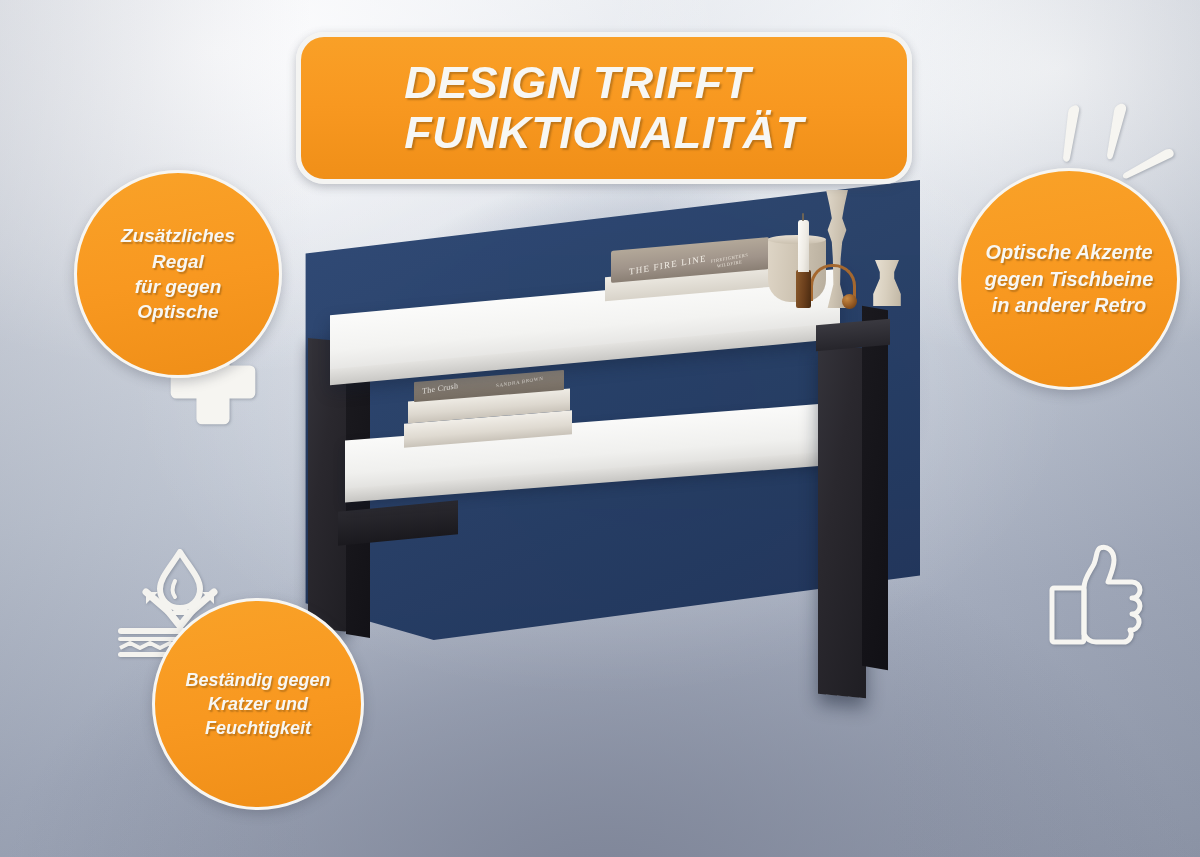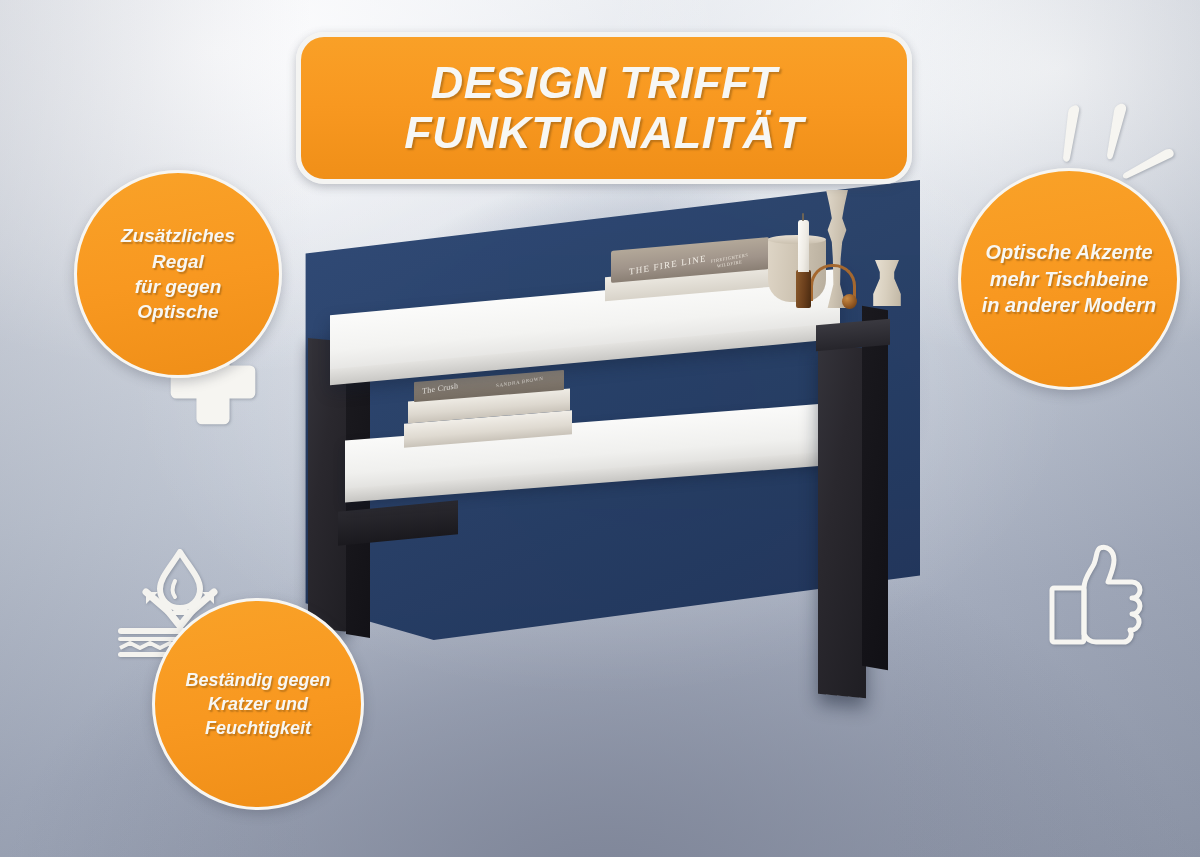--- a/index.html
+++ b/index.html
@@ -282,21 +282,21 @@
     display: flex;
     align-items: center;
     justify-content: center;
   }
   .banner-text {
     font-style: italic;
     font-weight: bold;
     font-size: 45px;
     line-height: 1.12;
     color: #f7f7f4;
-    text-align: center;
+    text-align: left;
     letter-spacing: 0.5px;
     text-shadow: 2px 2px 2px rgba(110,70,15,0.40);
     padding: 0 14px;
   }
 
   
   .badge {
     position: absolute;
     border-radius: 50%;
     background: linear-gradient(170deg, #f9a228 0%, #f89820 52%, #ef8e17 100%);
@@ -451,22 +451,22 @@
         <div>Zusätzliches</div>
         <div>Regal</div>
         <div>für gegen</div>
         <div>Optische</div>
       </div>
   </div>
 
   <div class="badge" id="badge-legs">
     <div class="badge-text">
         <div>Optische Akzente</div>
-        <div>mehr Tischbeine</div>
-        <div>in anderer Modern</div>
+        <div>gegen Tischbeine</div>
+        <div>in anderer Retro</div>
       </div>
   </div>
 
   <div class="badge" id="badge-resistant">
     <div class="badge-text">
         <div>Beständig gegen</div>
         <div>Kratzer und</div>
         <div>Feuchtigkeit</div>
       </div>
   </div>

